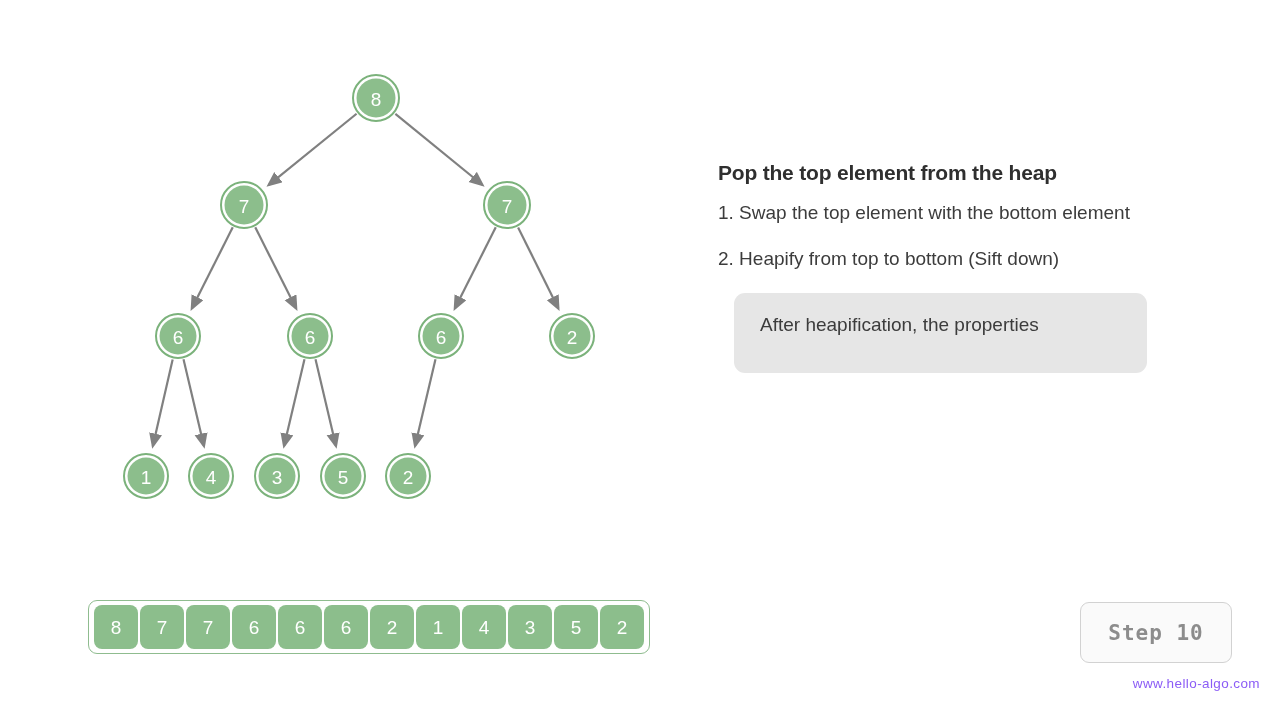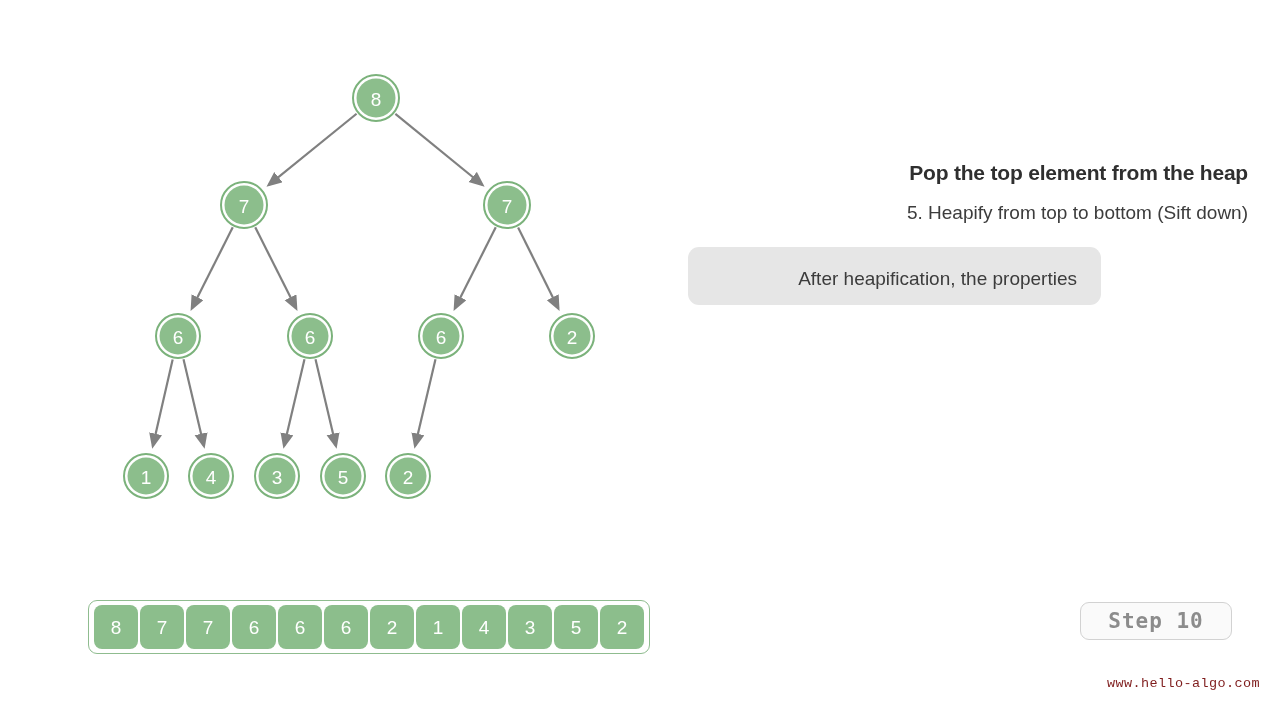--- a/index.html
+++ b/index.html
@@ -34,24 +34,23 @@
     font-family: "Liberation Sans", sans-serif;
     font-size: 19px;
     fill: #ffffff;
     text-anchor: middle;
     dominant-baseline: central;
   }
 
   
   #info-panel {
     position: absolute;
-    left: 688px;
+    left: 718px;
     top: 160px;
     width: 560px;
-    text-align: right;
   }
   #info-title {
     font-size: 21px;
     font-weight: bold;
     color: #2f2f2f;
     letter-spacing: -0.2px;
     margin: 0 0 16px 0;
     line-height: 1.2;
   }
   .info-step {
@@ -60,21 +59,22 @@
     margin: 0 0 22px 0;
     line-height: 1.25;
     white-space: nowrap;
   }
   #callout {
     margin-top: 14px;
     width: 413px;
     box-sizing: border-box;
     background: #e6e6e6;
     border-radius: 11px;
-    padding: 17px 24px 12px 26px;
+    padding: 17px 24px 34px 26px;
+    margin-left: 16px;
   }
   .callout-line {
     font-size: 19px;
     color: #3c3c3c;
     line-height: 1.55;
     white-space: nowrap;
   }
 
   
   #array-wrap {
@@ -102,41 +102,41 @@
     justify-content: center;
     line-height: 1;
   }
 
   
   #step-badge {
     position: absolute;
     left: 1080px;
     top: 602px;
     width: 152px;
-    height: 38px;
+    height: 61px;
     box-sizing: border-box;
     background: #fafafa;
     border: 1.4px solid #d2d2d2;
     border-radius: 9px;
     display: flex;
     align-items: center;
     justify-content: center;
     font-family: "DejaVu Sans Mono", monospace;
     font-weight: bold;
     font-size: 21px;
     color: #8c8c8c;
     letter-spacing: 1px;
   }
   #watermark {
     position: absolute;
     right: 20px;
     top: 676px;
-    font-family: Liberation Mono, monospace;
+    font-family: Liberation Sans, sans-serif;
     font-size: 13.5px;
-    color: #7f1d1d;
+    color: #8b5cf6;
     letter-spacing: 0.4px;
   }
 </style>
 </head>
 <body>
 
 <div id="tree-panel">
   <svg id="tree-svg" width="680" height="560">
     <defs>
       <marker id="arrowhead" markerWidth="7" markerHeight="7" refX="5.6" refY="3" orient="auto">
@@ -217,21 +217,22 @@
           <circle cx="408" cy="476" r="18.5" fill="#8cbe8c"></circle>
           <text x="408" y="477" class="node-text">2</text>
         </g>
       </g>
   </svg>
 </div>
 
 <div id="info-panel">
   <h1 id="info-title">Pop the top element from the heap</h1>
 
-  <p class="info-step">5. Heapify from top to bottom (Sift down)</p>
+  <p class="info-step">1. Swap the top element with the bottom element</p>
+  <p class="info-step">2. Heapify from top to bottom (Sift down)</p>
 
   <div id="callout">
     <div class="callout-line">After heapification, the properties</div>
   </div>
 </div>
 
 <div id="array-wrap">
     <div class="array-cell">8</div>
     <div class="array-cell">7</div>
     <div class="array-cell">7</div>

